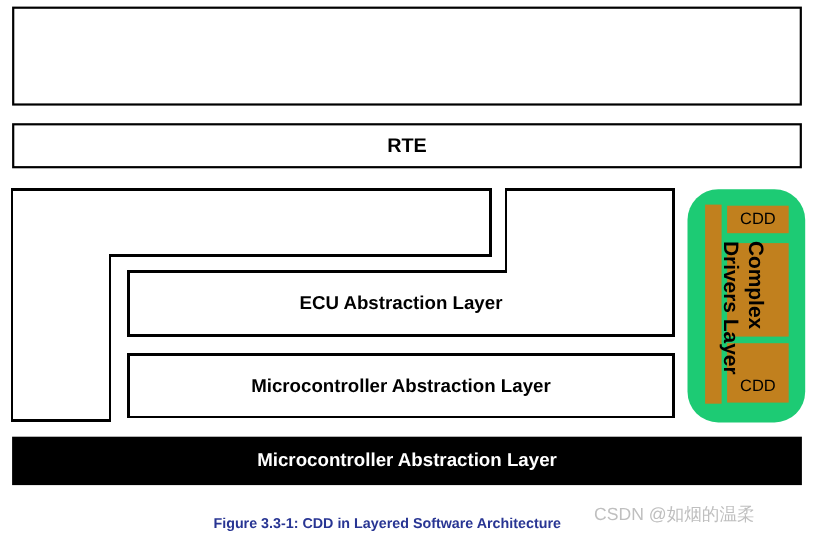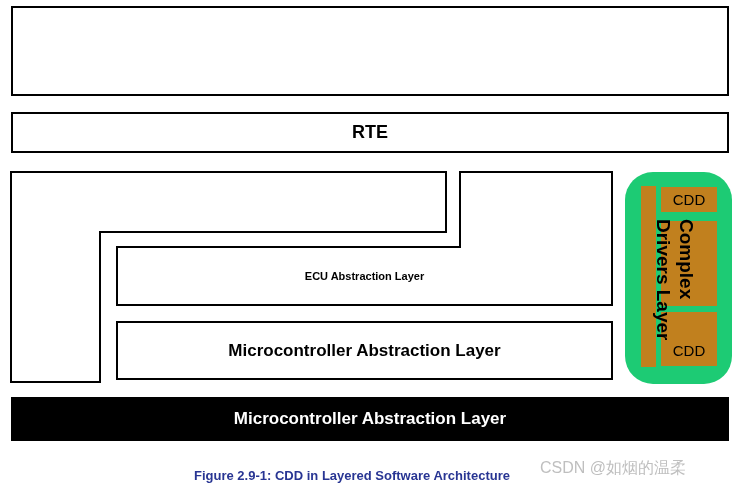--- a/index.html
+++ b/index.html
@@ -13,21 +13,21 @@
   .canvas{
     position:relative;width:739px;height:489px;background:#fff;overflow:hidden;
     font-family:"Liberation Sans",sans-serif;color:#000;
   }
   .abs{position:absolute;box-sizing:border-box;}
   .outlined{border:2px solid #000;background:#fff;}
   .center{display:flex;align-items:center;justify-content:center;}
   .top-box{left:11px;top:6px;width:718px;height:90px;}
   .rte-box{left:11px;top:112px;width:718px;height:41px;font-weight:bold;font-size:18px;}
   .shape-svg{left:0;top:0;width:739px;height:489px;pointer-events:none;}
-  .ecu-label{left:117px;top:247px;width:495px;height:58px;font-weight:bold;font-size:11px;}
+  .ecu-label{left:117px;top:247px;width:495px;height:58px;font-weight:bold;font-size:17px;}
   .mcal-label{left:117px;top:322px;width:495px;height:57px;font-weight:bold;font-size:17px;}
   .green-panel{left:625px;top:172px;width:107px;height:212px;background:var(--panel-green);border-radius:28px;}
   .orange{background:var(--block-orange);}
   .v-bar{left:16px;top:14px;width:15px;height:181px;}
   .cdd-top{left:36px;top:15px;width:56px;height:25px;font-size:15px;}
   .mid-block{left:36px;top:49px;width:56px;height:85px;}
   .cdd-bottom{left:36px;top:140px;width:56px;height:54px;font-size:15px;
     display:flex;align-items:flex-end;justify-content:center;padding-bottom:7px;}
   .cdd-title{
     left:-20px;top:94px;width:140px;height:46px;
@@ -76,17 +76,17 @@
       <span>CDD</span>
     </div>
     <div class="abs cdd-title">Complex
 Drivers Layer</div>
   </div>
 
   <div class="abs bottom-bar center">
     <span>Microcontroller Abstraction Layer</span>
   </div>
 
-  <div class="abs caption">Figure 2.9-1: CDD in Layered Software Architecture</div>
+  <div class="abs caption">Figure 3.3-1: CDD in Layered Software Architecture</div>
 
   <div class="abs watermark">CSDN @如烟的温柔</div>
 
 </div>
 
 </body></html>

